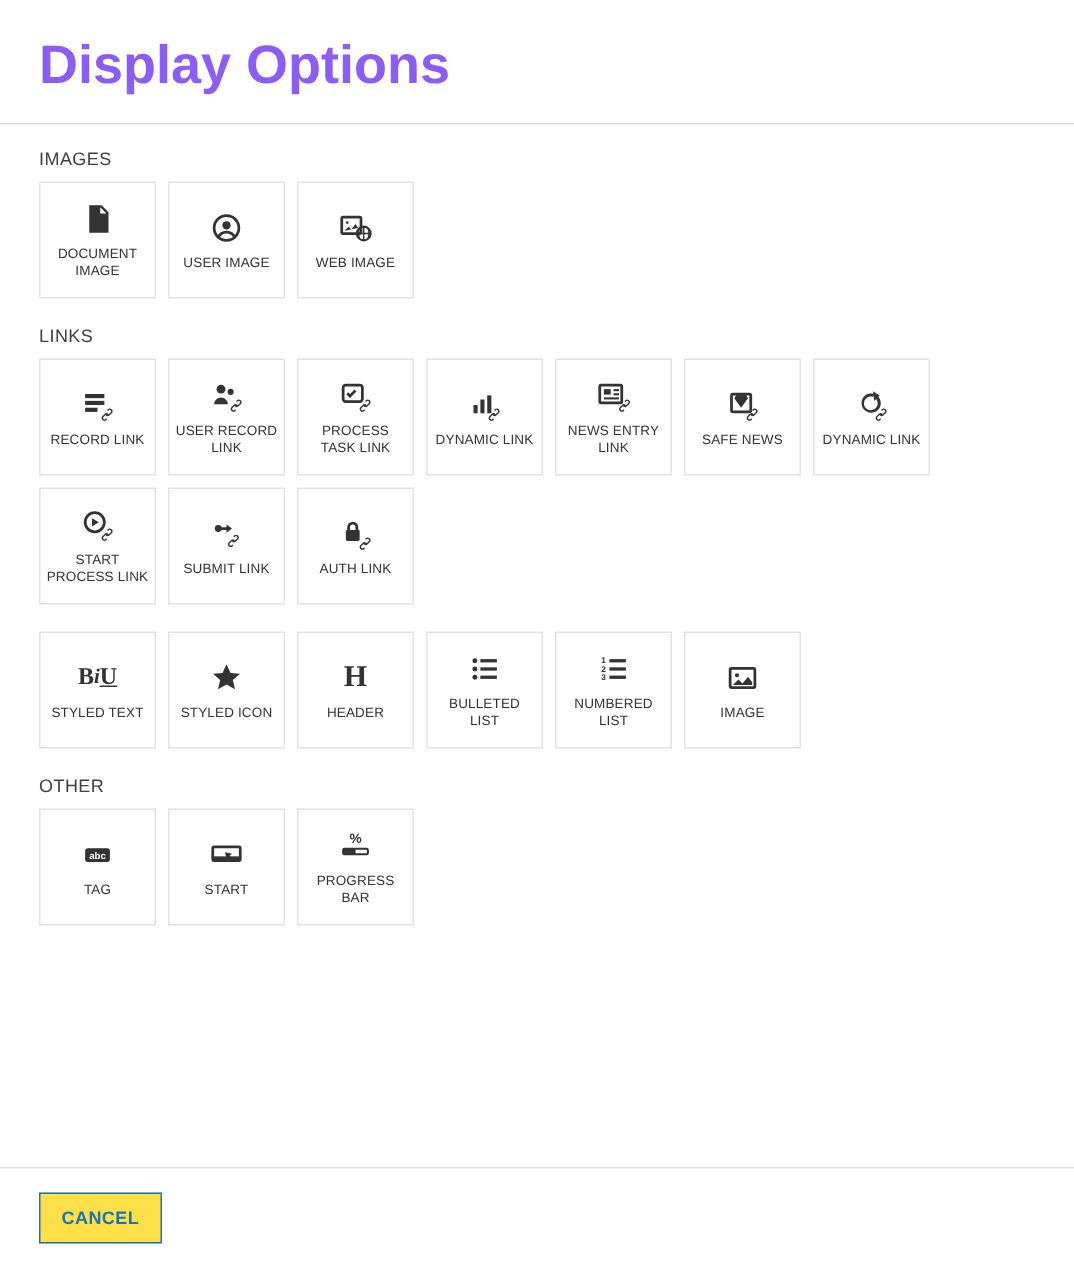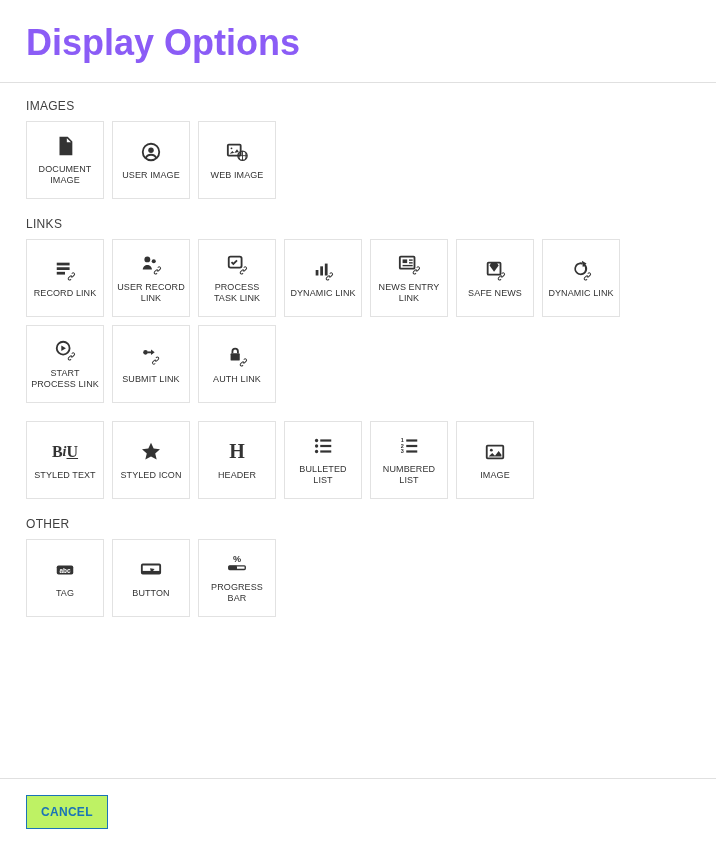--- a/index.html
+++ b/index.html
@@ -79,21 +79,21 @@
       font-weight: 400;
       letter-spacing: 0.1px;
     }
     .footer {
       border-top: 1px solid #e0e0e0;
       padding: 16px 26px 24px 26px;
     }
     .cancel-btn {
       border: 1px solid #1a73b7;
       color: #1a73b7;
-      background: #bef264;
+      background: #fde047;
       padding: 9px 14px;
       font-size: 12px;
       font-weight: 600;
       cursor: pointer;
       letter-spacing: 0.3px;
     }
   </style>
 </head>
 <body>
 
@@ -380,21 +380,21 @@
       </div>
 
       <div class="tile">
         <span class="tile-icon">
           <svg viewBox="0 0 24 24">
               <rect x="2" y="6" width="20" height="10" rx="1" fill="none" stroke="#333" stroke-width="2"></rect>
               <rect x="2" y="13" width="20" height="3" fill="#333"></rect>
               <path d="M11 10l1 5 1.2-1.5L15 15l1-1-1.7-1.5L16 11z" fill="#333"></path>
             </svg>
         </span>
-        <span class="tile-label">BUTTON</span>
+        <span class="tile-label">START</span>
       </div>
 
 
       <div class="tile">
         <span class="tile-icon">
           <svg viewBox="0 0 24 24">
               <text x="12" y="10" text-anchor="middle" font-size="10" font-weight="600">%</text>
               <rect x="3" y="14" width="18" height="4" rx="1" fill="none" stroke="#333" stroke-width="1.5"></rect>
               <rect x="3" y="14" width="9" height="4" rx="1"></rect>
             </svg>

